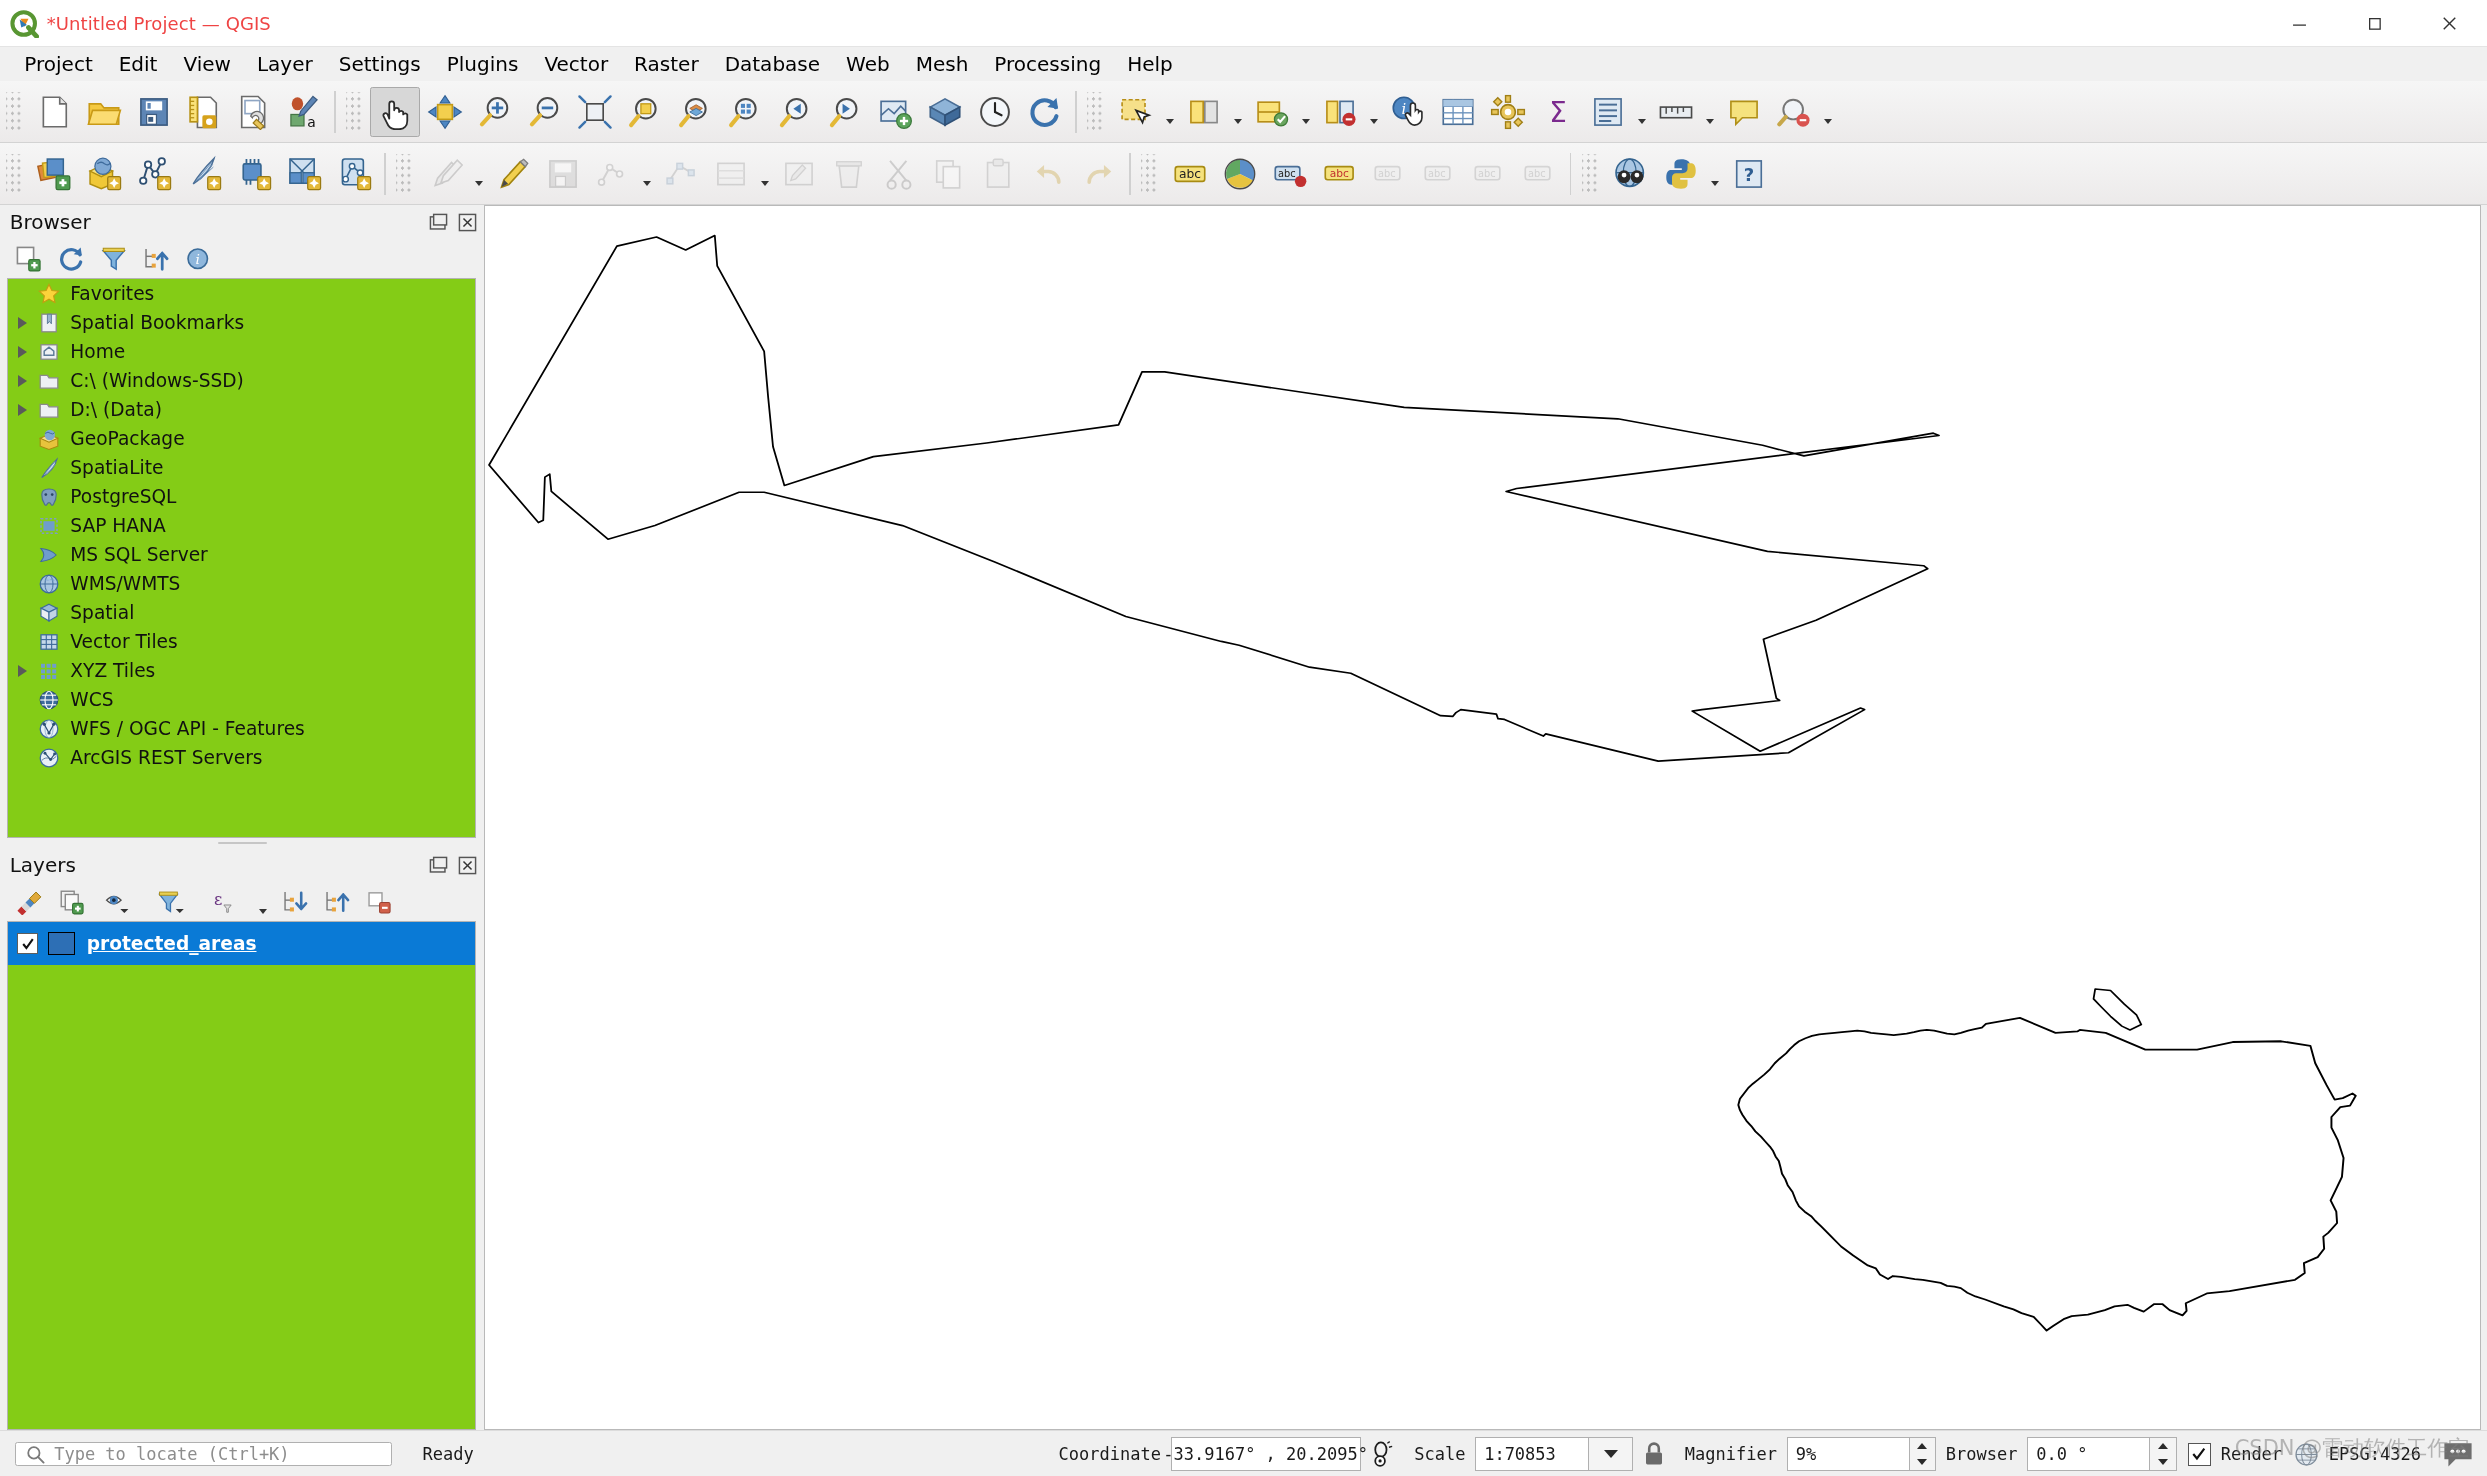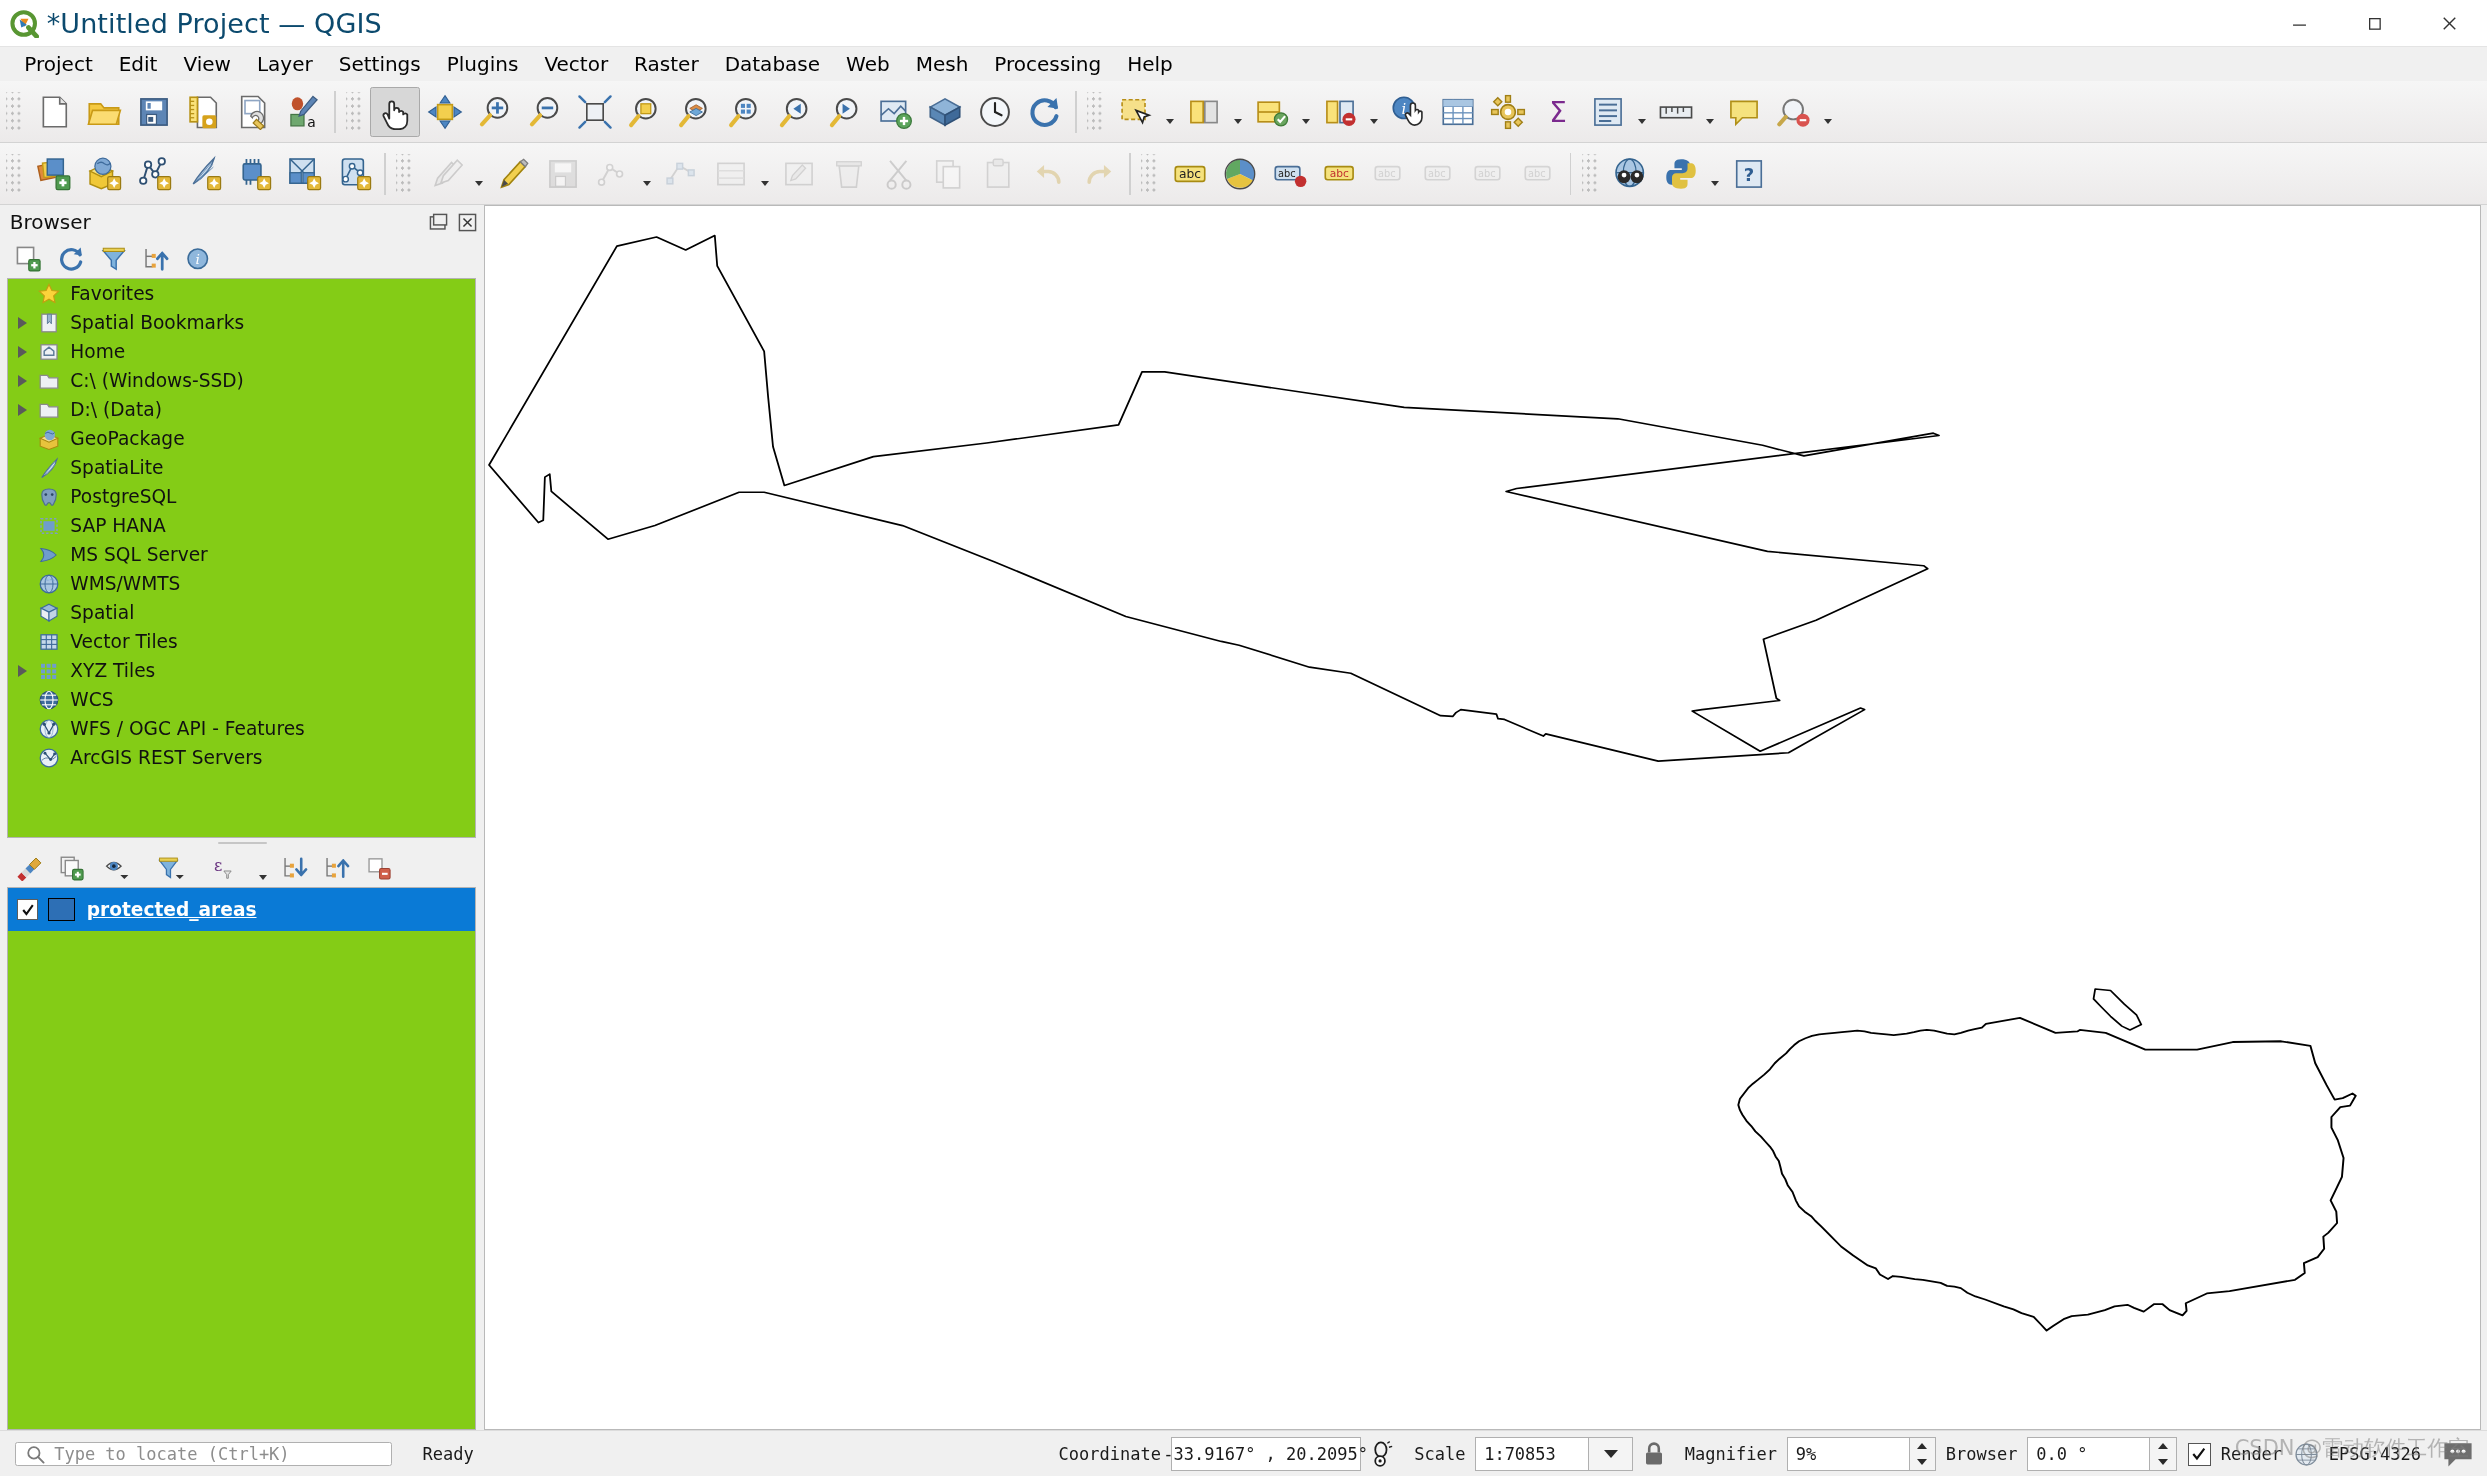--- a/index.html
+++ b/index.html
@@ -10,21 +10,21 @@
     overflow: hidden;
   }
   #app { width: 2487px; height: 1477px; display: flex; flex-direction: column; background: #f0f0f0; }
 
   
   .titlebar {
     height: 47px; background: #ffffff; display: flex; align-items: center;
     border-bottom: 0.8px solid #e4e4e4; flex: 0 0 47px;
   }
   .titlebar .qgis-logo { width: 29px; height: 29px; margin-left: 9.7px; margin-right: 8px; flex:0 0 29px;}
-  .titlebar .title-text { font-size: 27px; color: #0c4a6e; font-family: "DejaVu Sans", sans-serif; letter-spacing: 0.1px;}
+  .titlebar .title-text { font-size: 18px; color: #ef4444; font-family: "DejaVu Sans", sans-serif; letter-spacing: 0.1px;}
   .titlebar .spacer { flex: 1 1 auto; }
   .win-btn { width: 75px; height: 47px; display:flex; align-items:center; justify-content:center; }
   .win-btn svg { display:block; }
 
   
   .menubar {
     height: 34px; display: flex; align-items: center; background: #f0f0f0;
     padding-left: 11.3px; flex: 0 0 34px;
   }
   .menu-item {
@@ -1077,20 +1077,37 @@
             <div class="tw-label">ArcGIS REST Servers</div>
           </div>
         </div>
       </div>
 
       <div class="splitter">
           <i></i>
         </div>
 
       <div class="panel layers-panel">
+        <div class="panel-title">
+          <div class="ptxt">Layers</div>
+          <div class="pspacer"></div>
+          <div class="panel-btn">
+            <svg width="21" height="21" viewBox="0 0 26 26">
+              <rect x="3" y="6" width="18" height="15" fill="none" stroke="#555" stroke-width="1.8"></rect>
+              <rect x="7" y="3" width="16" height="13" fill="#f0f0f0" stroke="#555" stroke-width="1.8"></rect>
+            </svg>
+          </div>
+          <div class="panel-btn">
+            <svg width="21" height="21" viewBox="0 0 26 26">
+              <rect x="3" y="3" width="20" height="20" fill="none" stroke="#555" stroke-width="1.8"></rect>
+              <line x1="8" y1="8" x2="18" y2="18" stroke="#333" stroke-width="1.8"></line>
+              <line x1="18" y1="8" x2="8" y2="18" stroke="#333" stroke-width="1.8"></line>
+            </svg>
+          </div>
+        </div>
 
         <div class="panel-toolbar">
           <div class="ptool">
             <svg width="27.5" height="27.5" viewBox="0 0 34 34">
               <path d="M3 28 l5 -5 l6 6 l-5 5 z" fill="#c23030"></path>
               <path d="M8 23 l5 -5 l6 6 l-5 5 z" fill="#d9d9d9"></path>
               <path d="M13 18 l5 -5 l6 6 l-5 5 z" fill="#4d86c2"></path>
               <path d="M18 13 l8 -8 l6 6 l-8 8 z" fill="#e0a93a" stroke="#9b7a12" stroke-width="1.2"></path>
             </svg>
           </div>

